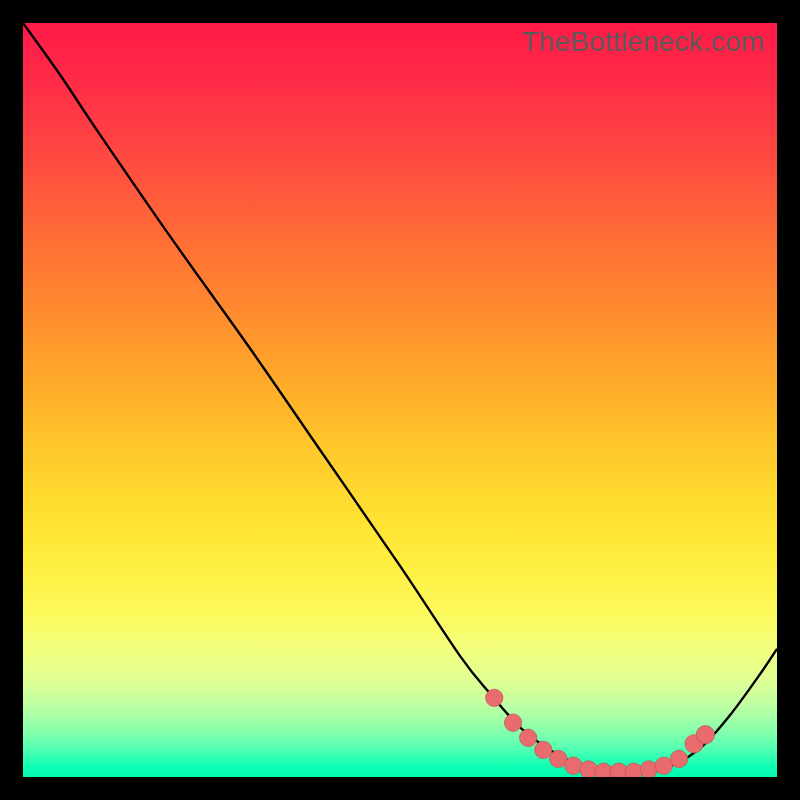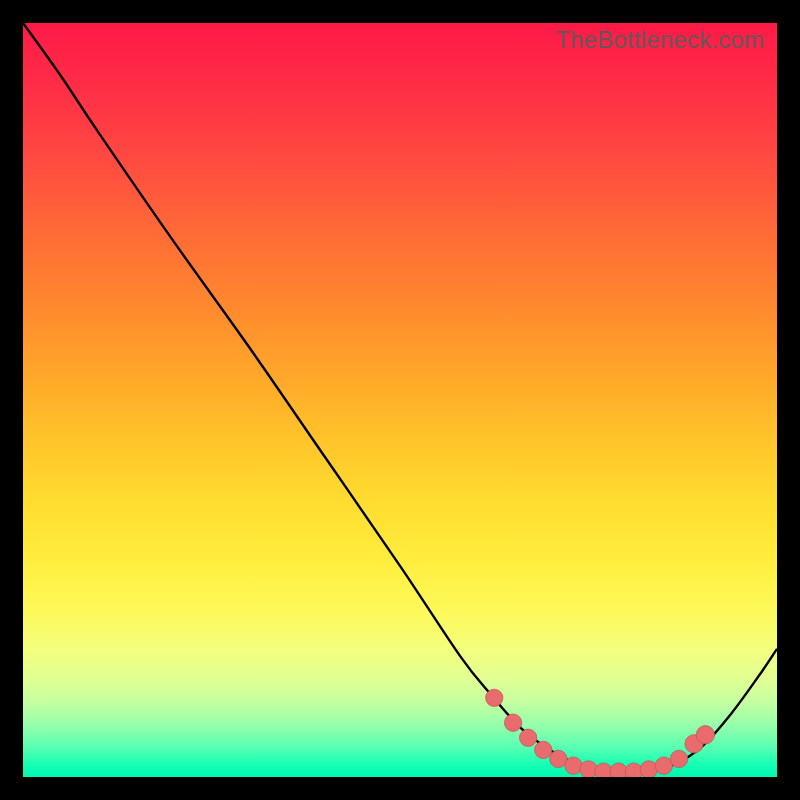--- a/index.html
+++ b/index.html
@@ -47,21 +47,21 @@
       #5affb2 96%,
       #12ffb4 98.5%,
       #00f7b0 100%
     );
   }
   .watermark {
     position: absolute;
     top: 3px;
     right: 12px;
     color: #5a5a5a;
-    font-size: 24px;
+    font-size: 28px;
     font-weight: 500;
     letter-spacing: 0.2px;
     user-select: none;
   }
   svg.curve {
     position: absolute;
     inset: 0;
     width: 754px;
     height: 754px;
   }

